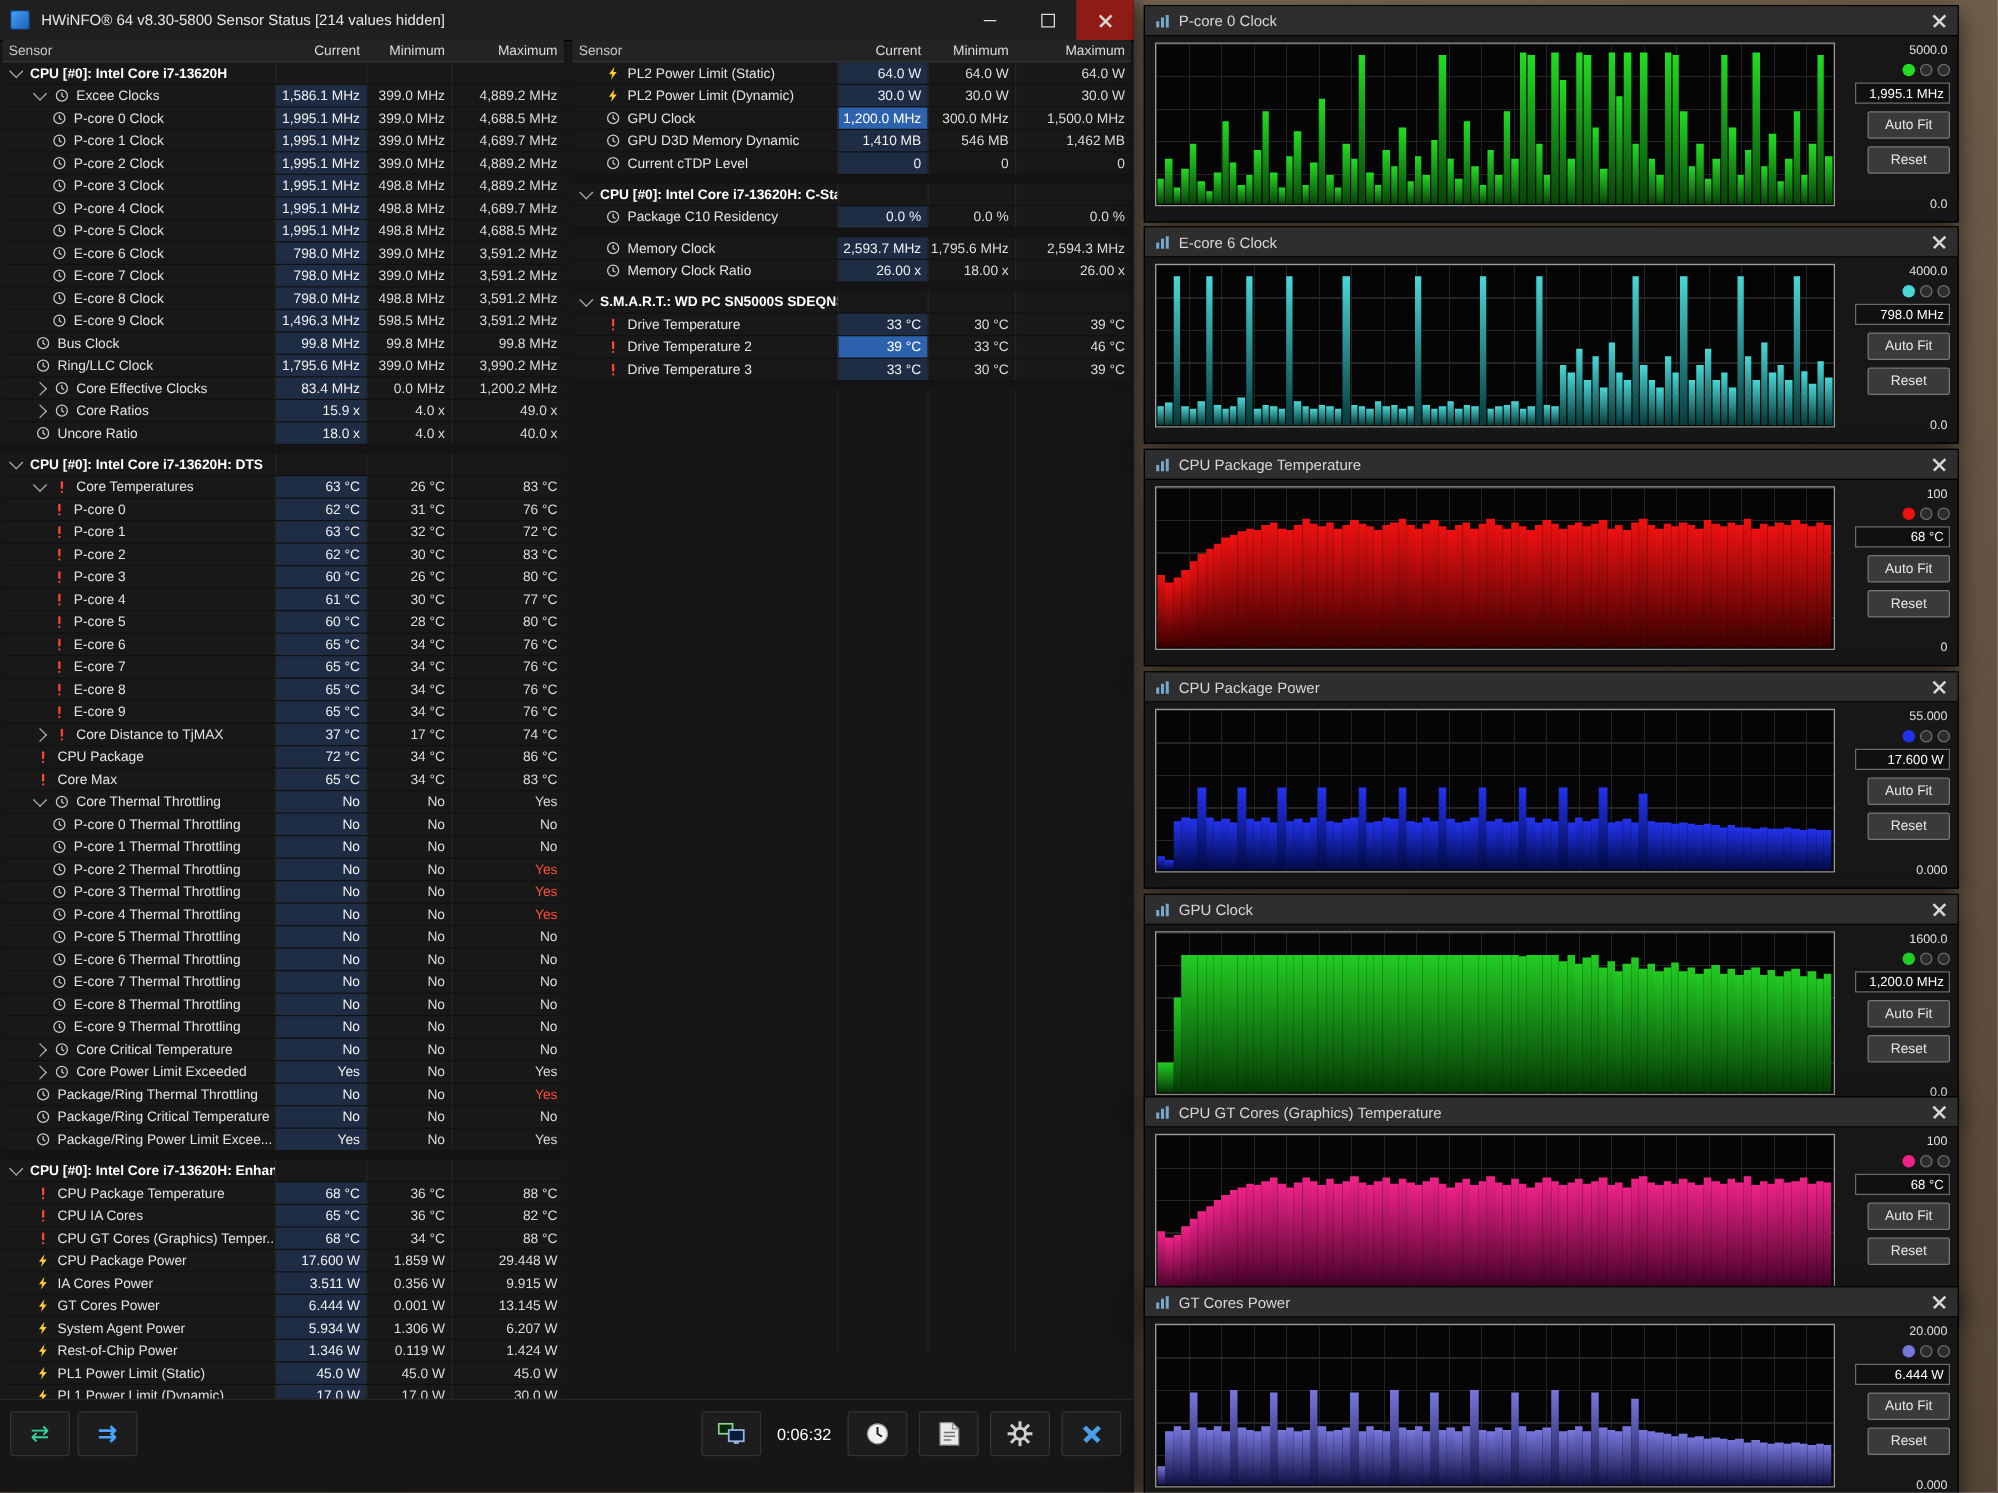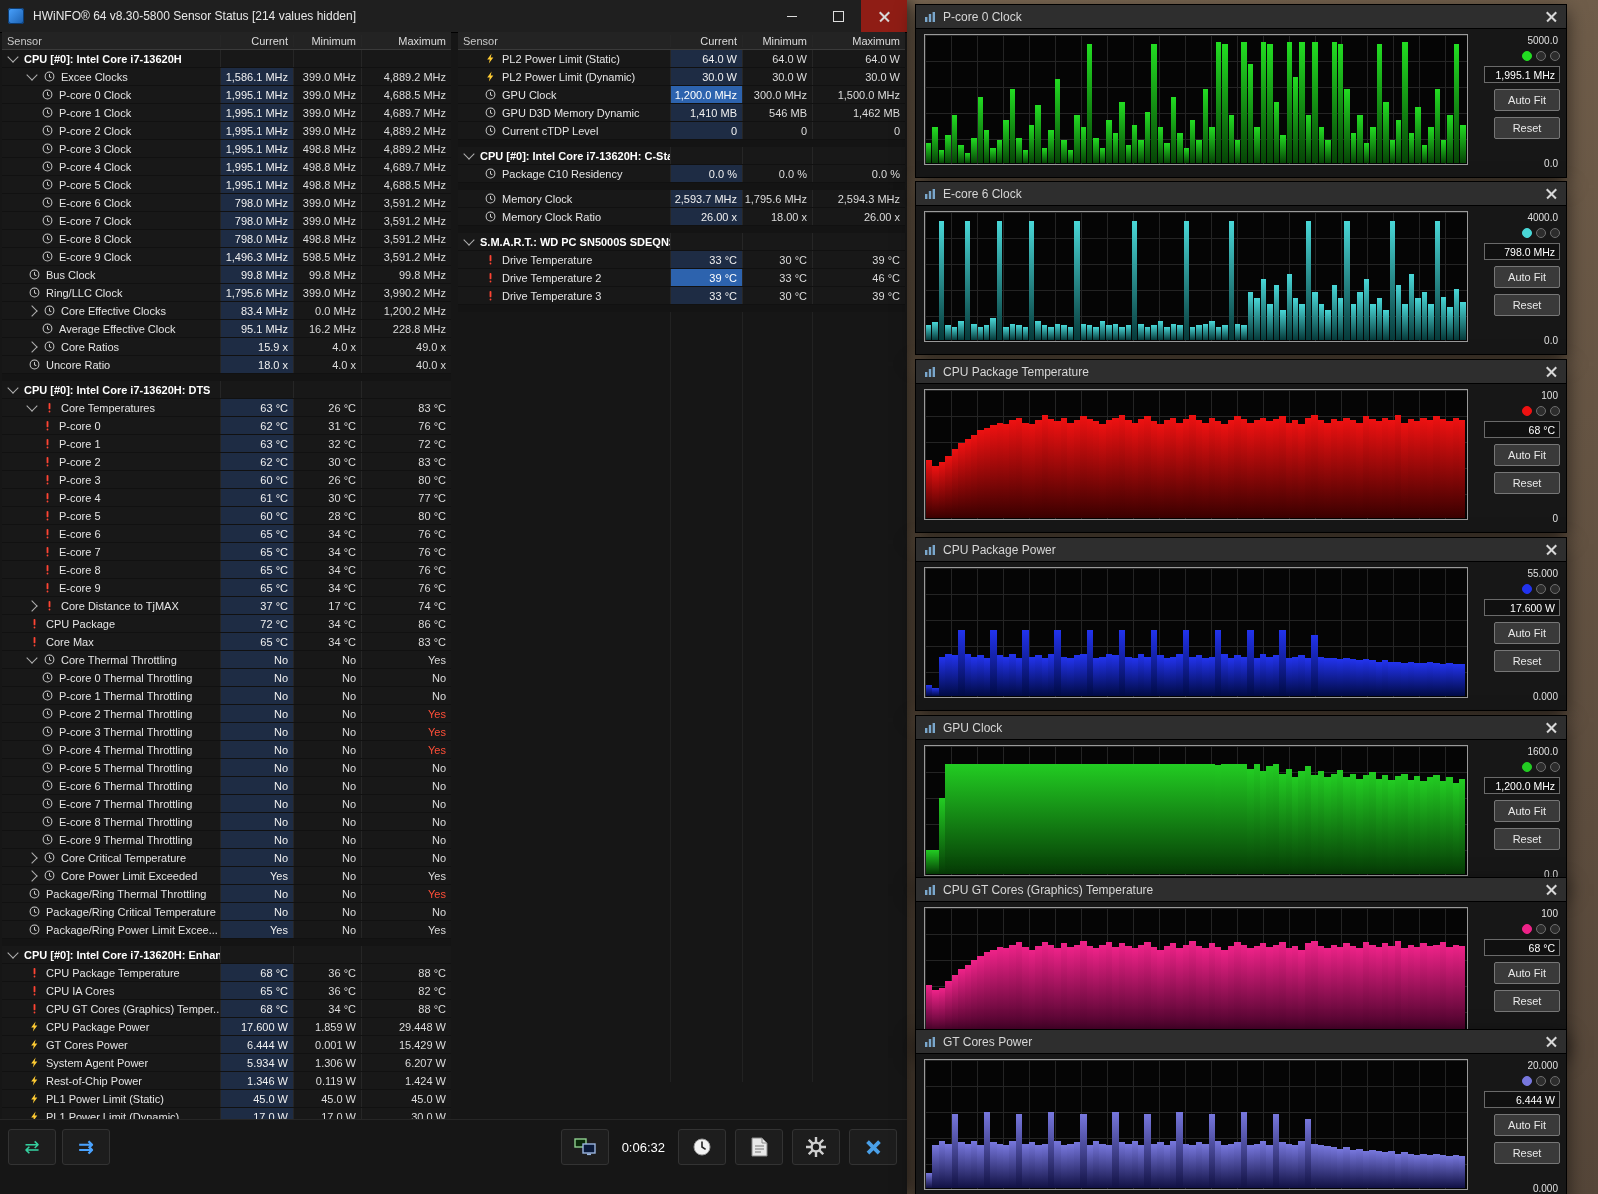--- a/index.html
+++ b/index.html
@@ -302,34 +302,20 @@
               <path d="M6 3.2v3l2 1.3" stroke="#c9c9c9" stroke-width="1.1" fill="none"></path>
             </svg>
           </span>
           <span>Core Effective Clocks</span>
         </div>
         <div class="cell cur">83.4 MHz</div>
         <div class="cell num">0.0 MHz</div>
         <div class="cell num">1,200.2 MHz</div>
       </div>
       <div class="trow">
-        <div class="cell lab ind">
-          <span class="ric">
-            <svg viewBox="0 0 12 12" width="11" height="11">
-              <circle cx="6" cy="6" r="4.8" fill="none" stroke="#c9c9c9" stroke-width="1.1"></circle>
-              <path d="M6 3.2v3l2 1.3" stroke="#c9c9c9" stroke-width="1.1" fill="none"></path>
-            </svg>
-          </span>
-          <span>Average Effective Clock</span>
-        </div>
-        <div class="cell cur">95.1 MHz</div>
-        <div class="cell num">16.2 MHz</div>
-        <div class="cell num">228.8 MHz</div>
-      </div>
-      <div class="trow">
         <div class="cell lab">
           <span class="chev right"></span>
           <span class="ric">
             <svg viewBox="0 0 12 12" width="11" height="11">
               <circle cx="6" cy="6" r="4.8" fill="none" stroke="#c9c9c9" stroke-width="1.1"></circle>
               <path d="M6 3.2v3l2 1.3" stroke="#c9c9c9" stroke-width="1.1" fill="none"></path>
             </svg>
           </span>
           <span>Core Ratios</span>
         </div>
@@ -859,25 +845,38 @@
         <div class="cell num">1.859 W</div>
         <div class="cell num">29.448 W</div>
       </div>
       <div class="trow">
         <div class="cell lab">
           <span class="ric">
             <svg viewBox="0 0 12 12" width="11" height="11">
               <path d="M7.2 0.5 2.4 7h2.8l-1 4.5 4.9-6.5H6.2z" fill="#ffcc33"></path>
             </svg>
           </span>
+          <span>IA Cores Power</span>
+        </div>
+        <div class="cell cur">3.511 W</div>
+        <div class="cell num">0.356 W</div>
+        <div class="cell num">9.915 W</div>
+      </div>
+      <div class="trow">
+        <div class="cell lab">
+          <span class="ric">
+            <svg viewBox="0 0 12 12" width="11" height="11">
+              <path d="M7.2 0.5 2.4 7h2.8l-1 4.5 4.9-6.5H6.2z" fill="#ffcc33"></path>
+            </svg>
+          </span>
           <span>GT Cores Power</span>
         </div>
         <div class="cell cur">6.444 W</div>
         <div class="cell num">0.001 W</div>
-        <div class="cell num">15.429 W</div>
+        <div class="cell num">13.145 W</div>
       </div>
       <div class="trow">
         <div class="cell lab">
           <span class="ric">
             <svg viewBox="0 0 12 12" width="11" height="11">
               <path d="M7.2 0.5 2.4 7h2.8l-1 4.5 4.9-6.5H6.2z" fill="#ffcc33"></path>
             </svg>
           </span>
           <span>System Agent Power</span>
         </div>

